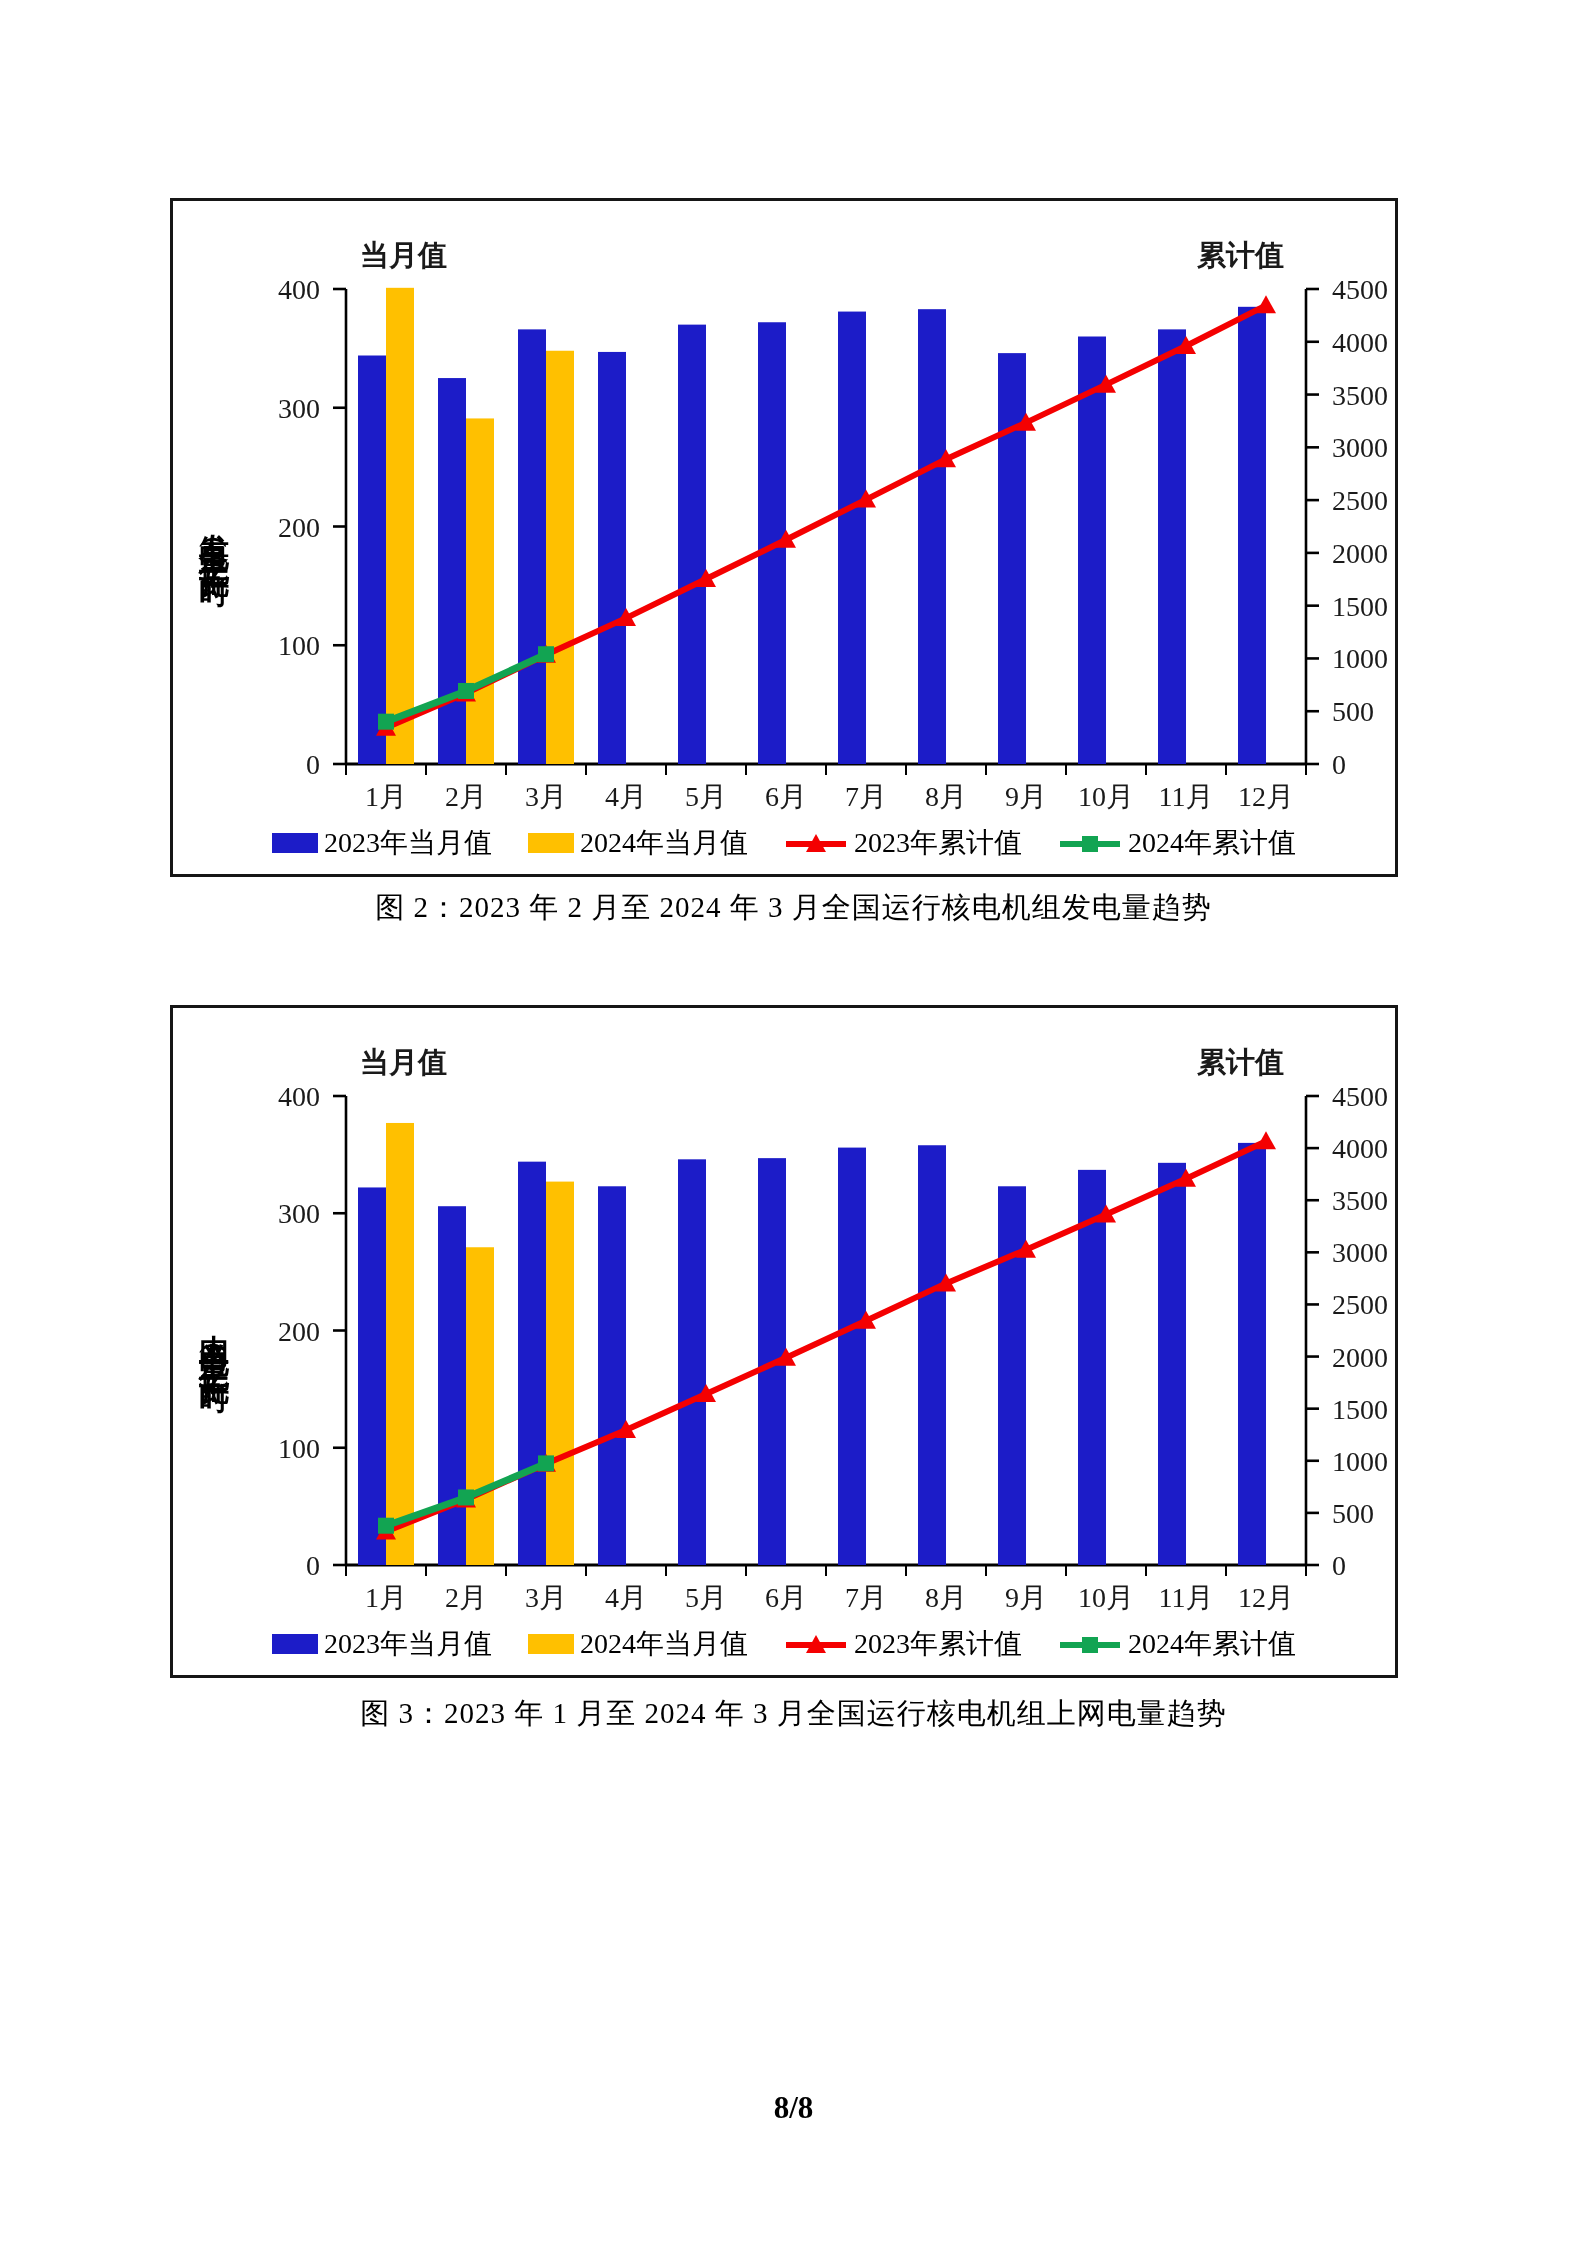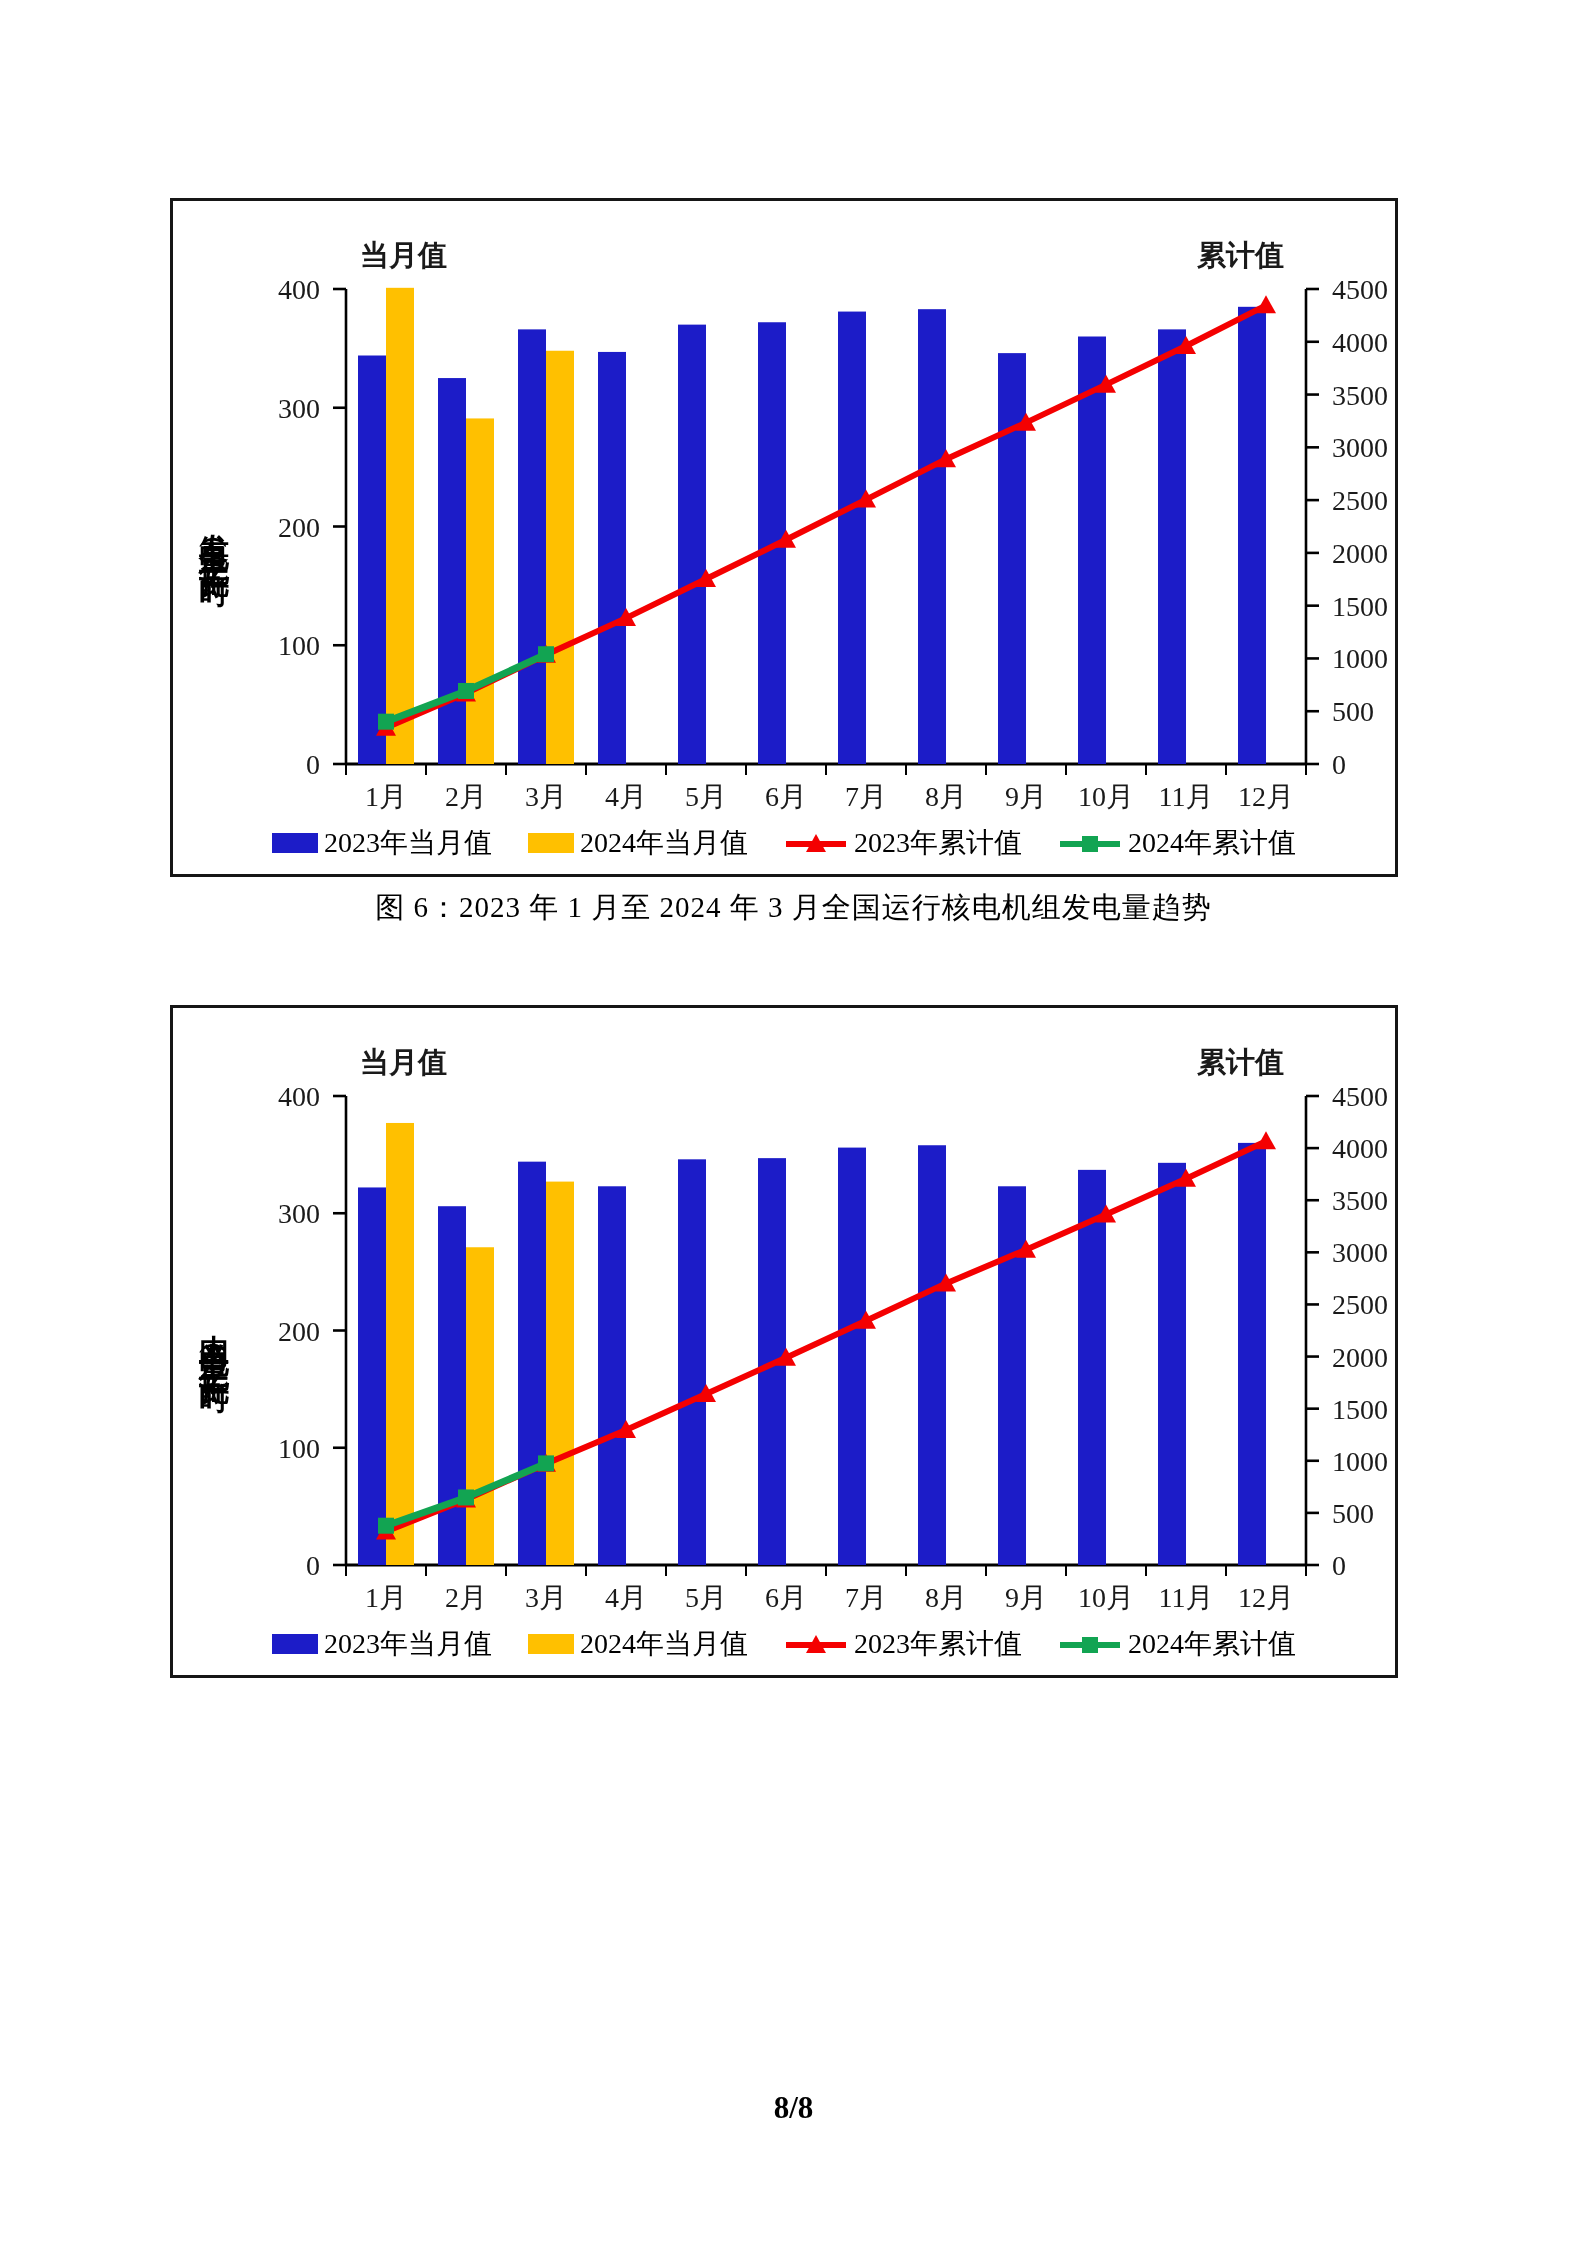--- a/index.html
+++ b/index.html
@@ -172,21 +172,21 @@
         </div>
         <div class="legend-item">
           <svg width="64" height="24" viewBox="0 0 64 24">
             <line x1="2" y1="13" x2="62" y2="13" stroke="#12a452" stroke-width="6"></line>
             <rect x="24" y="5" width="16" height="16" fill="#12a452"></rect>
           </svg>
           <span>2024年累计值</span>
         </div>
       </div>
   </figure>
-  <div class="caption" id="caption1">图 6：2023 年 1 月至 2024 年 3 月全国运行核电机组发电量趋势</div>
+  <div class="caption" id="caption1">图 2：2023 年 2 月至 2024 年 3 月全国运行核电机组发电量趋势</div>
 
   <figure class="chart-box" id="fig2">
     <div class="y-title">上网电量（亿千瓦时）</div>
     <svg class="plot" viewBox="0 0 1222 667">
         <g stroke="#000">
           <line x1="173" y1="88" x2="173" y2="557" stroke-width="2.6"></line>
           <line x1="160" y1="557" x2="173" y2="557" stroke-width="2.6"></line>
           <text x="147" y="567" text-anchor="end" font-size="28" stroke="none" fill="#1a1a1a">0</text>
           <line x1="160" y1="439.75" x2="173" y2="439.75" stroke-width="2.6"></line>
           <text x="147" y="449.75" text-anchor="end" font-size="28" stroke="none" fill="#1a1a1a">100</text>
@@ -309,15 +309,16 @@
         </div>
         <div class="legend-item">
           <svg width="64" height="24" viewBox="0 0 64 24">
             <line x1="2" y1="13" x2="62" y2="13" stroke="#12a452" stroke-width="6"></line>
             <rect x="24" y="5" width="16" height="16" fill="#12a452"></rect>
           </svg>
           <span>2024年累计值</span>
         </div>
       </div>
   </figure>
+  <div class="caption" id="caption2">图 3：2023 年 1 月至 2024 年 3 月全国运行核电机组上网电量趋势</div>
 
   <div class="footer">8/8</div>
 </div>
 
 </body></html>

